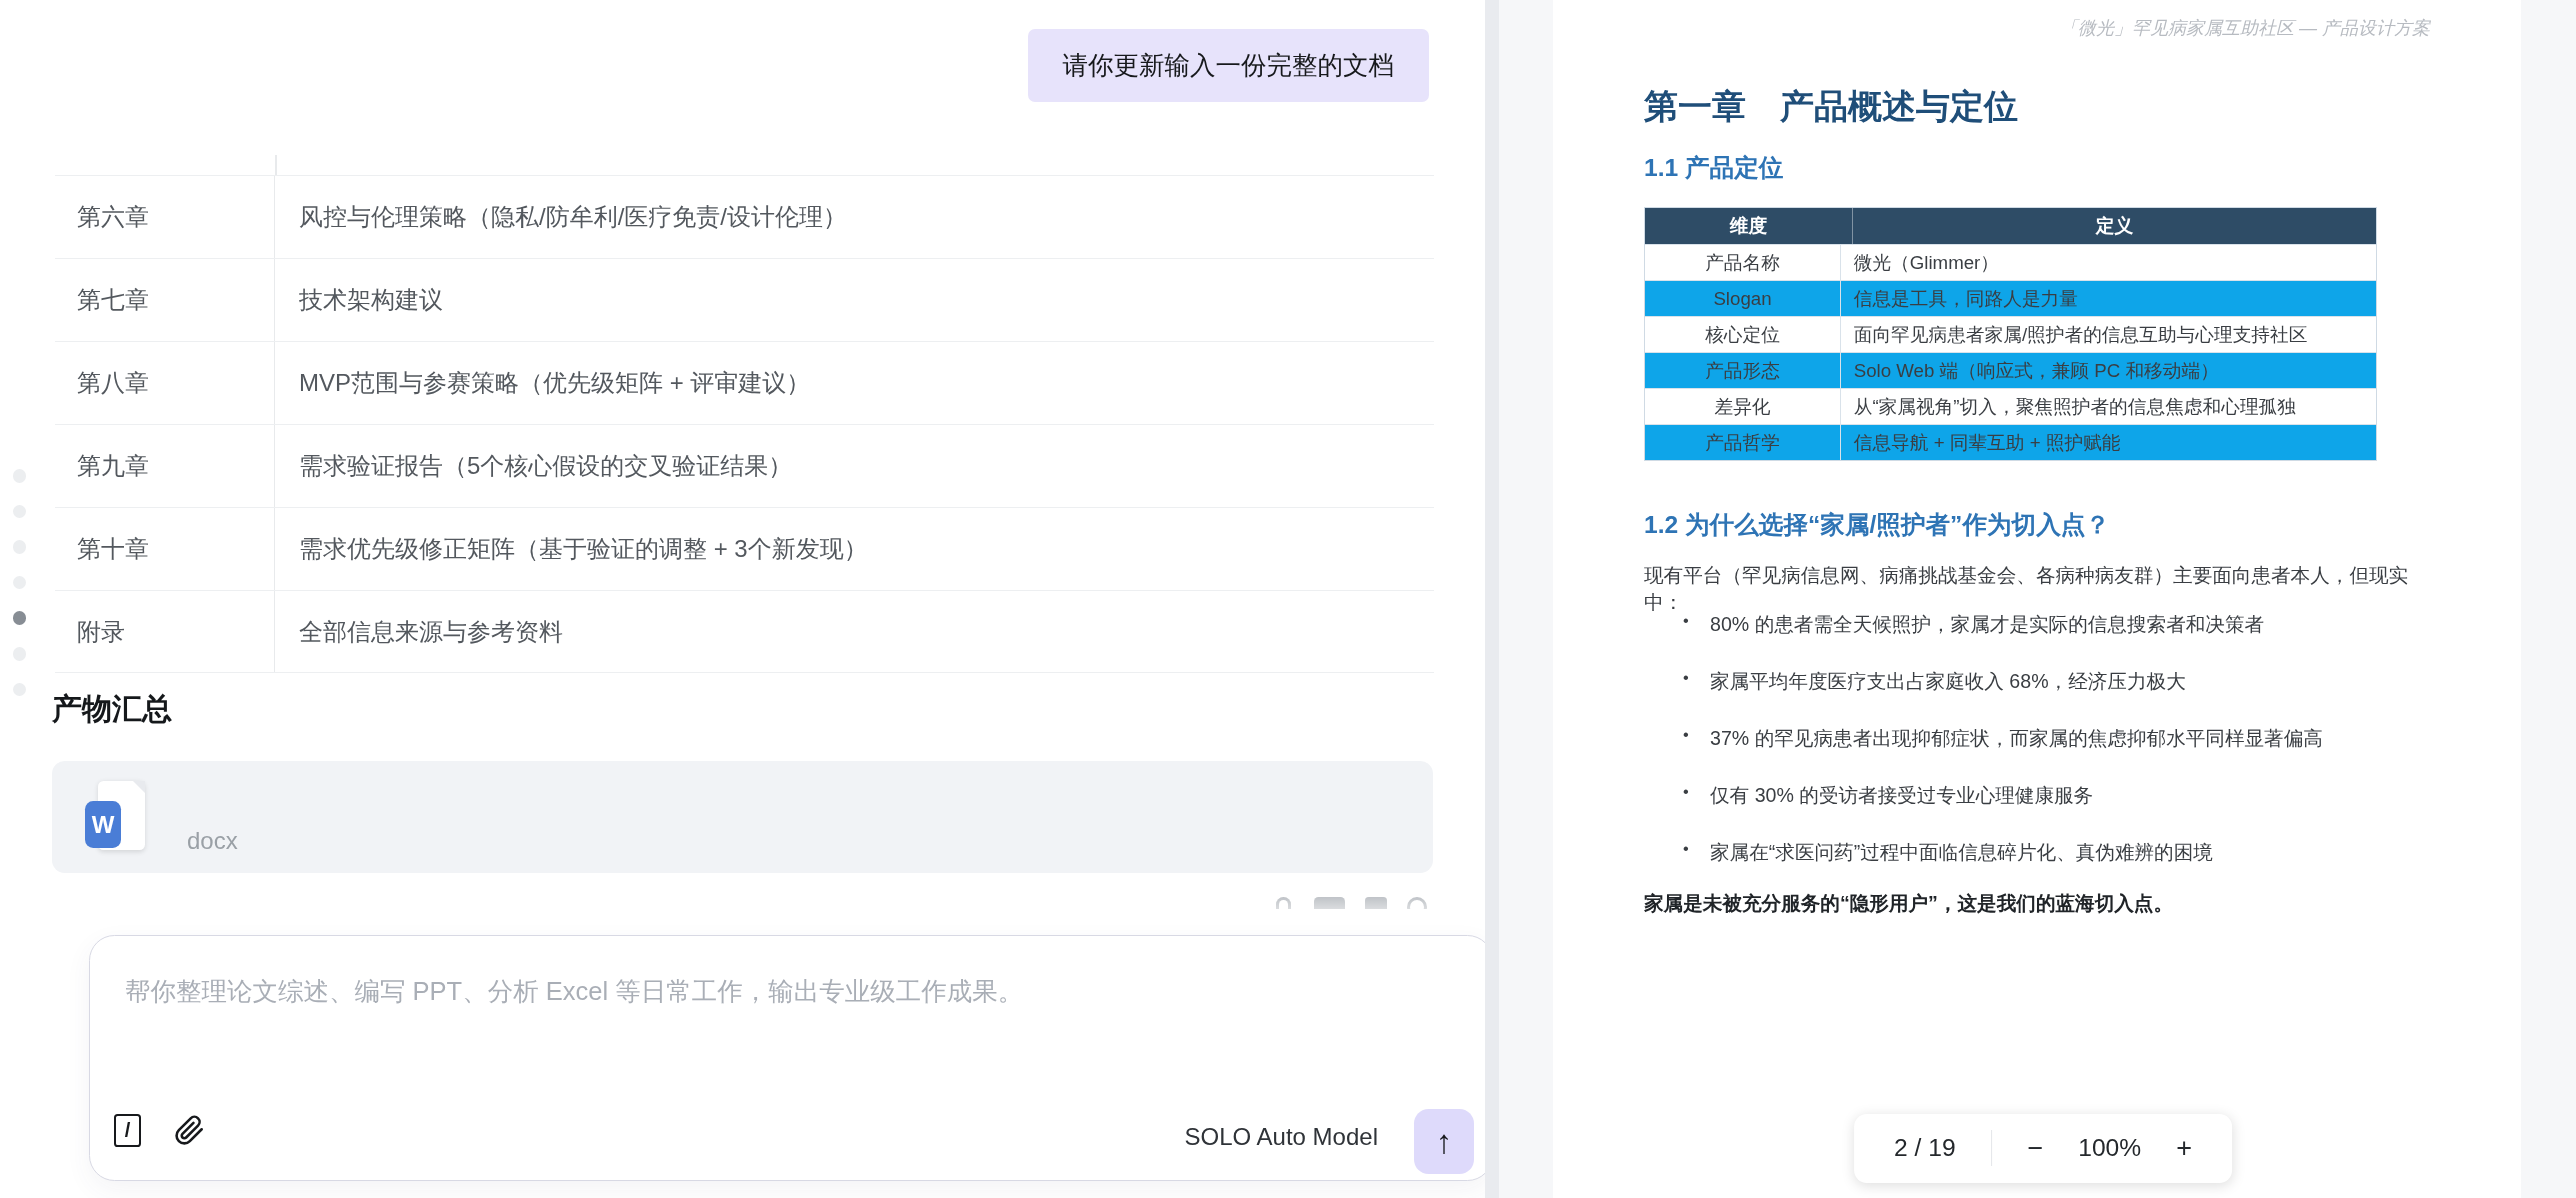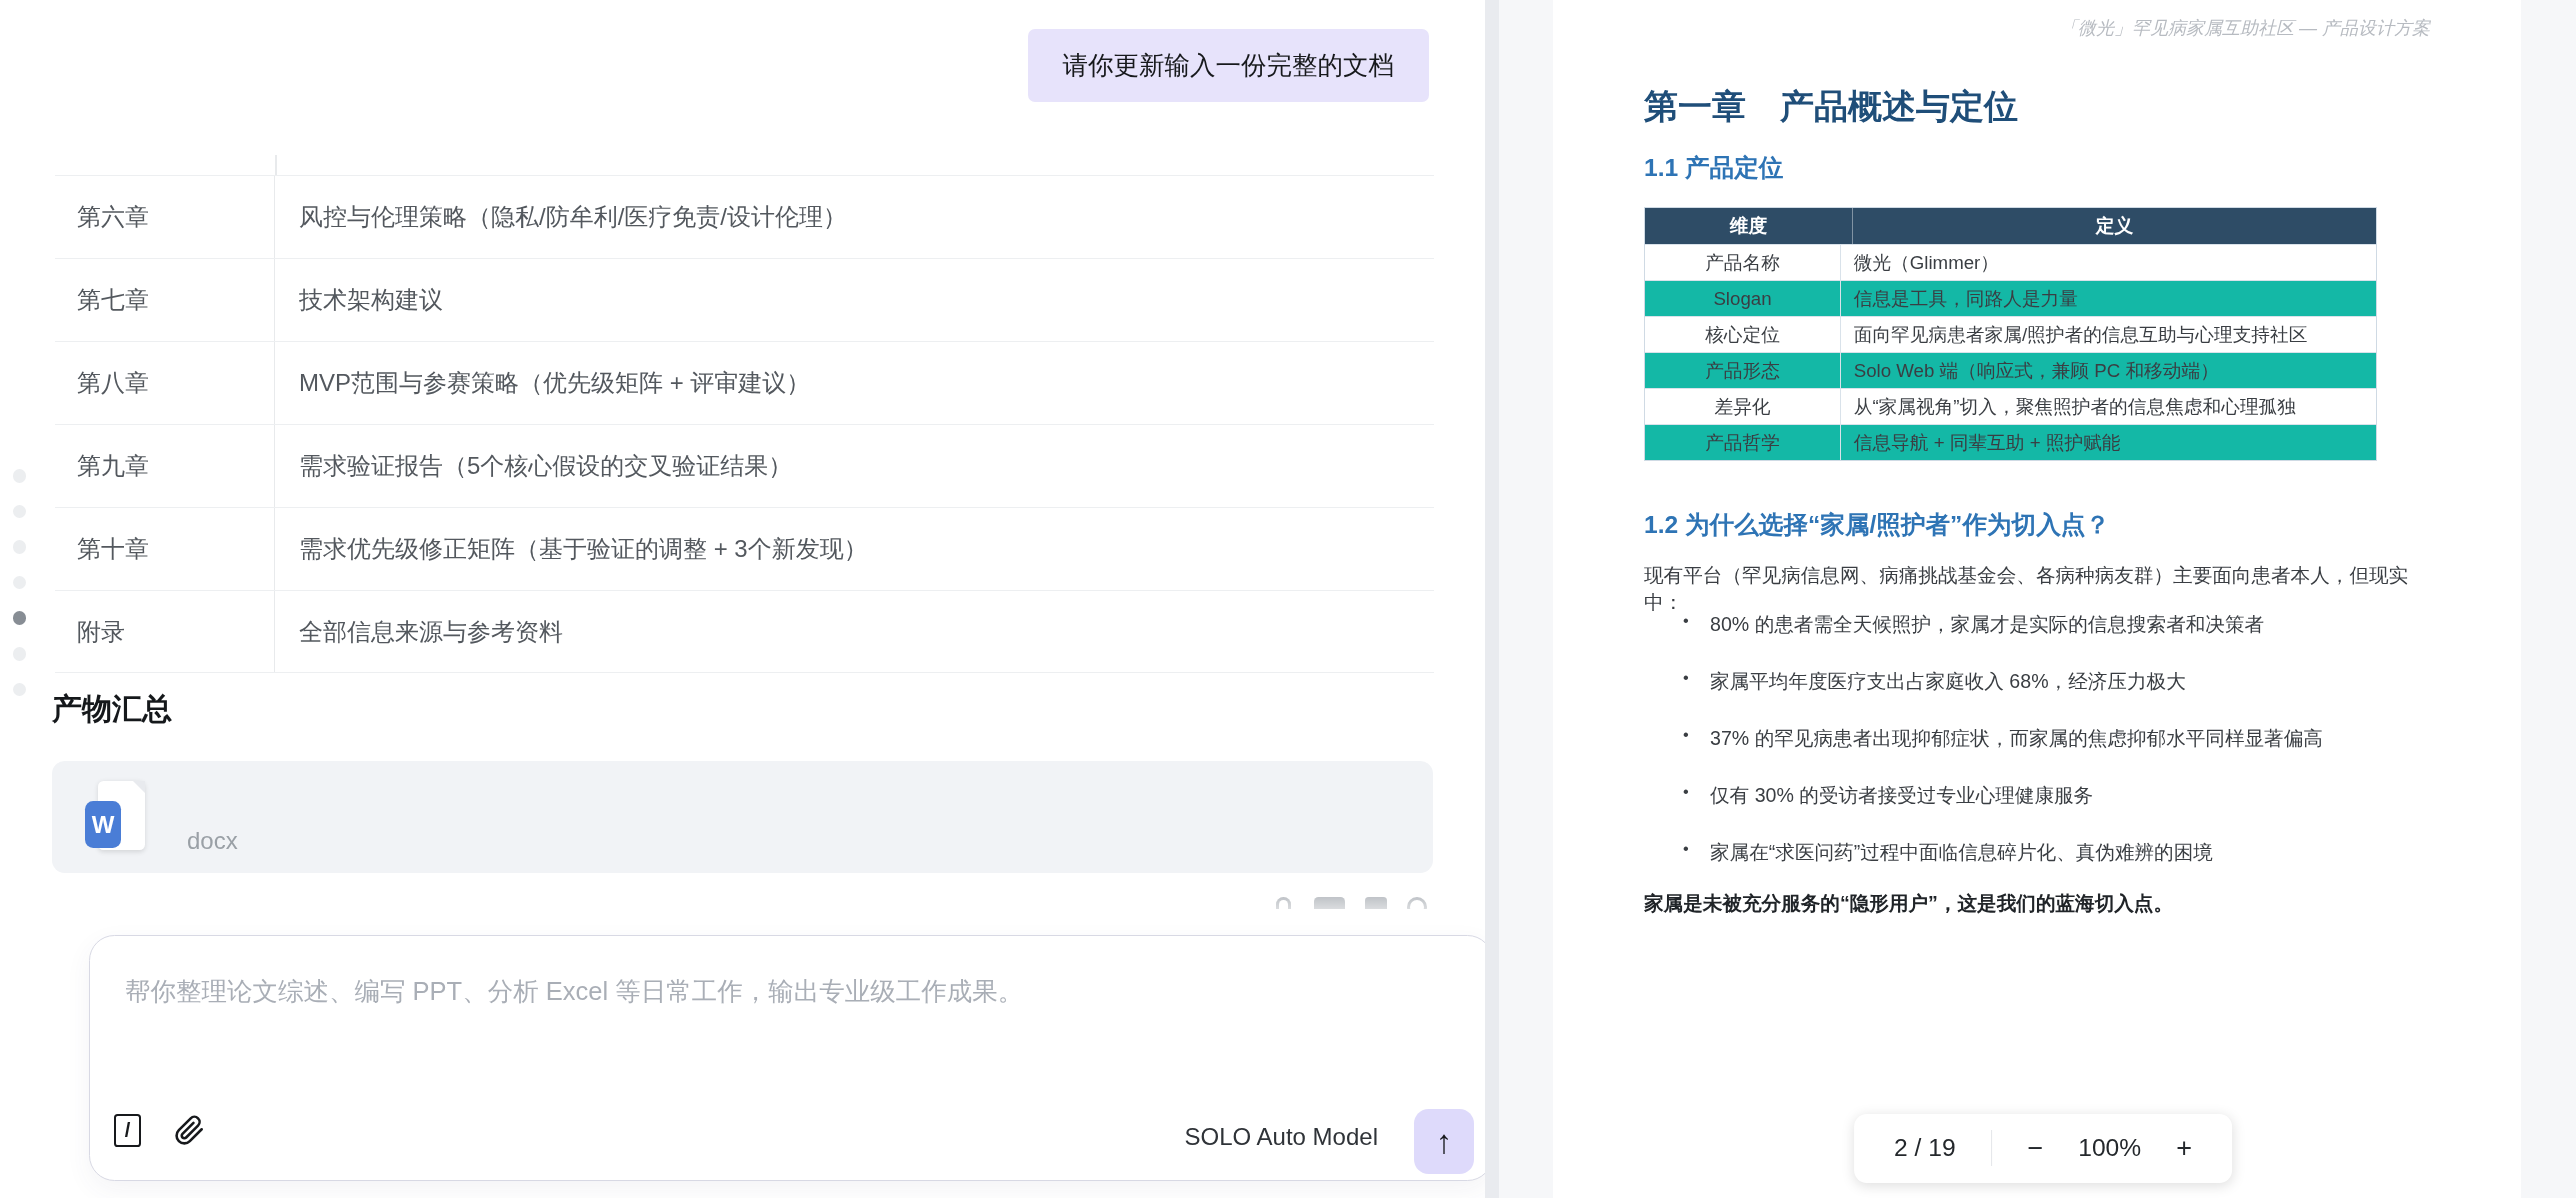--- a/index.html
+++ b/index.html
@@ -83,21 +83,21 @@
   .h11 { top:151px; } .h12 { top:508px; }
 
   
   .pos-table { position:absolute; left:91px; top:207px; width:733px;
     border:1.4px solid #cfdae4; font-size:18.7px; color:#3a3e43; }
   .pos-hrow { display:flex; height:36px; background:#2e4c66; color:#fff; font-weight:bold; }
   .pos-hc1 { width:208px; display:flex; align-items:center; justify-content:center;
     border-right:1.4px solid rgba(255,255,255,.4); }
   .pos-hc2 { flex:1; display:flex; align-items:center; justify-content:center; }
   .pos-row { display:flex; height:36px; border-top:1.4px solid #d9e2ea; background:#fff; }
-  .pos-row.alt { background:#14b8a6; }
+  .pos-row.alt { background:#0ea5e9; }
   .pos-c1 { width:196px; display:flex; align-items:center; justify-content:center;
     border-right:1.4px solid #d9e2ea; }
   .pos-c2 { flex:1; display:flex; align-items:center; padding-left:12.7px; }
 
   .doc-para { position:absolute; left:91px; top:562px; width:801px; font-size:19.6px; color:#3a3e43; }
   .doc-bullets { position:absolute; left:91px; top:611px; width:819px; }
   .doc-bullet { display:flex; margin-bottom:30px; font-size:19.6px; color:#3a3e43; }
   .bullet-dot { width:27px; padding-left:39px; box-sizing:content-box; font-size:16.4px; }
   .doc-conclusion { position:absolute; left:91px; top:890px; font-size:19.6px; font-weight:bold; color:#202428; }
 

